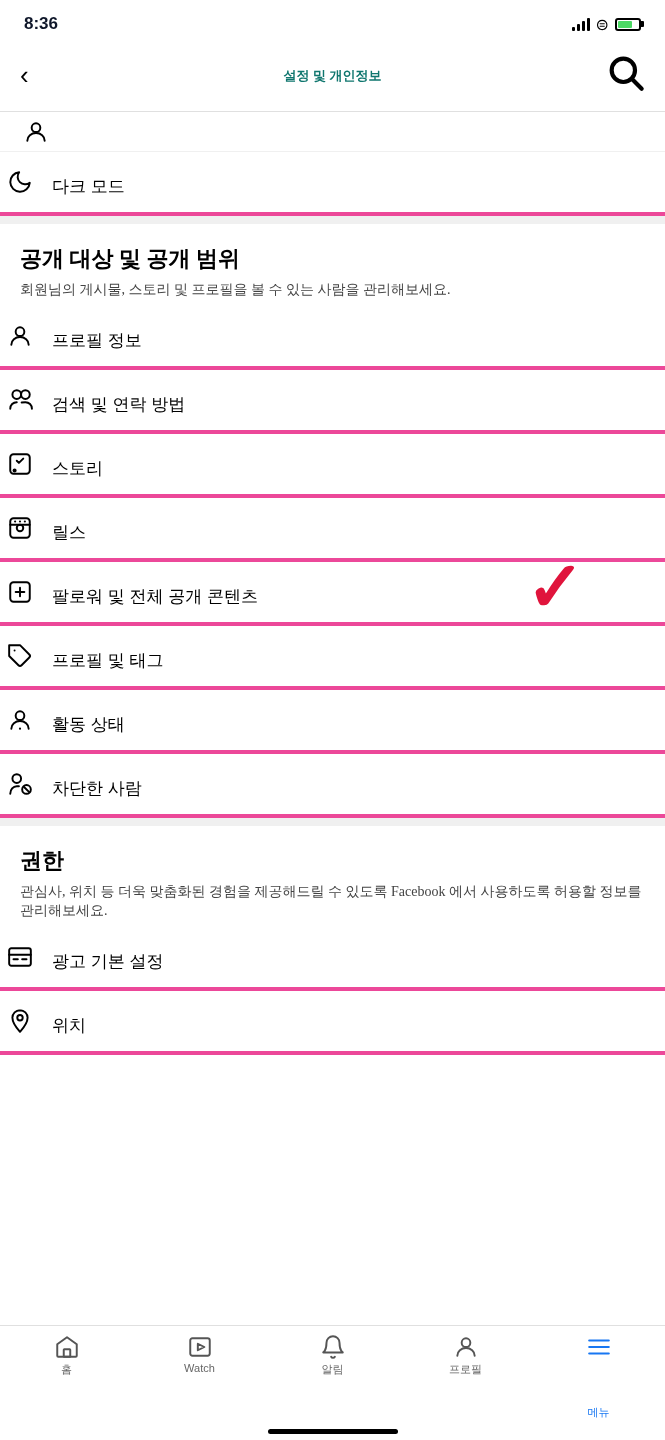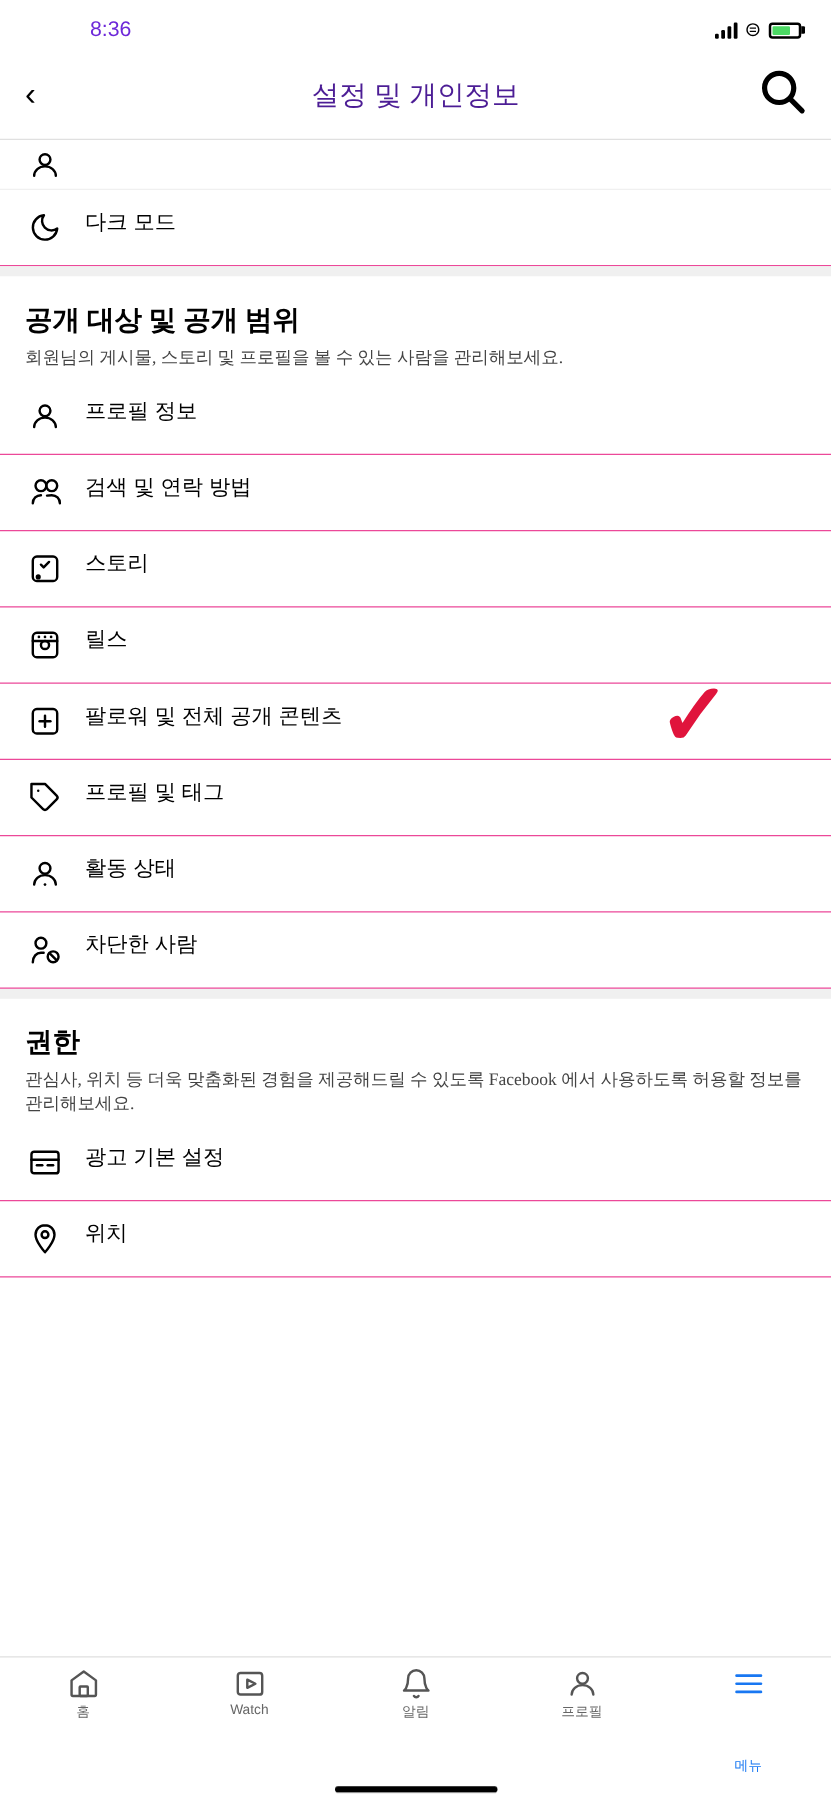--- a/index.html
+++ b/index.html
@@ -16,23 +16,22 @@
     
     .status-bar {
       display: flex;
       justify-content: space-between;
       align-items: center;
       padding: 10px 24px 6px;
       height: 44px;
     }
     .status-time {
       font-size: 17px;
-      font-weight: 400;
-      color: #6d28d9;
-      margin-left: 48px;
+      font-weight: 700;
+      color: #0f172a;
     }
     .status-icons {
       display: flex;
       align-items: center;
       gap: 6px;
     }
     .signal-bars {
       display: flex;
       align-items: flex-end;
       gap: 2px;
@@ -80,44 +79,44 @@
       border-bottom: 1px solid #e0e0e0;
     }
     .header-back {
       font-size: 26px;
       font-weight: 300;
       color: #000;
       cursor: pointer;
       width: 40px;
     }
     .header-title {
-      font-size: 22px;
-      font-weight: 400;
-      color: #4c1d95;
+      font-size: 13px;
+      font-weight: 700;
+      color: #0f766e;
     }
     .header-search {
       font-size: 26px;
       font-weight: 700;
       color: #000;
       cursor: pointer;
       width: 40px;
       text-align: right;
     }
 
     
     .content {
       padding: 0;
     }
 
     
     .section-item {
       display: flex;
-      align-items: flex-start;
-      padding: 14px 20px;
-      border-bottom: 1px solid #ec4899;
+      align-items: flex-end;
+      padding: 14px 4px;
+      border-bottom: 4px solid #ec4899;
       cursor: pointer;
     }
     .item-icon {
       width: 32px;
       height: 32px;
       display: flex;
       align-items: center;
       justify-content: center;
       margin-right: 16px;
       flex-shrink: 0;

